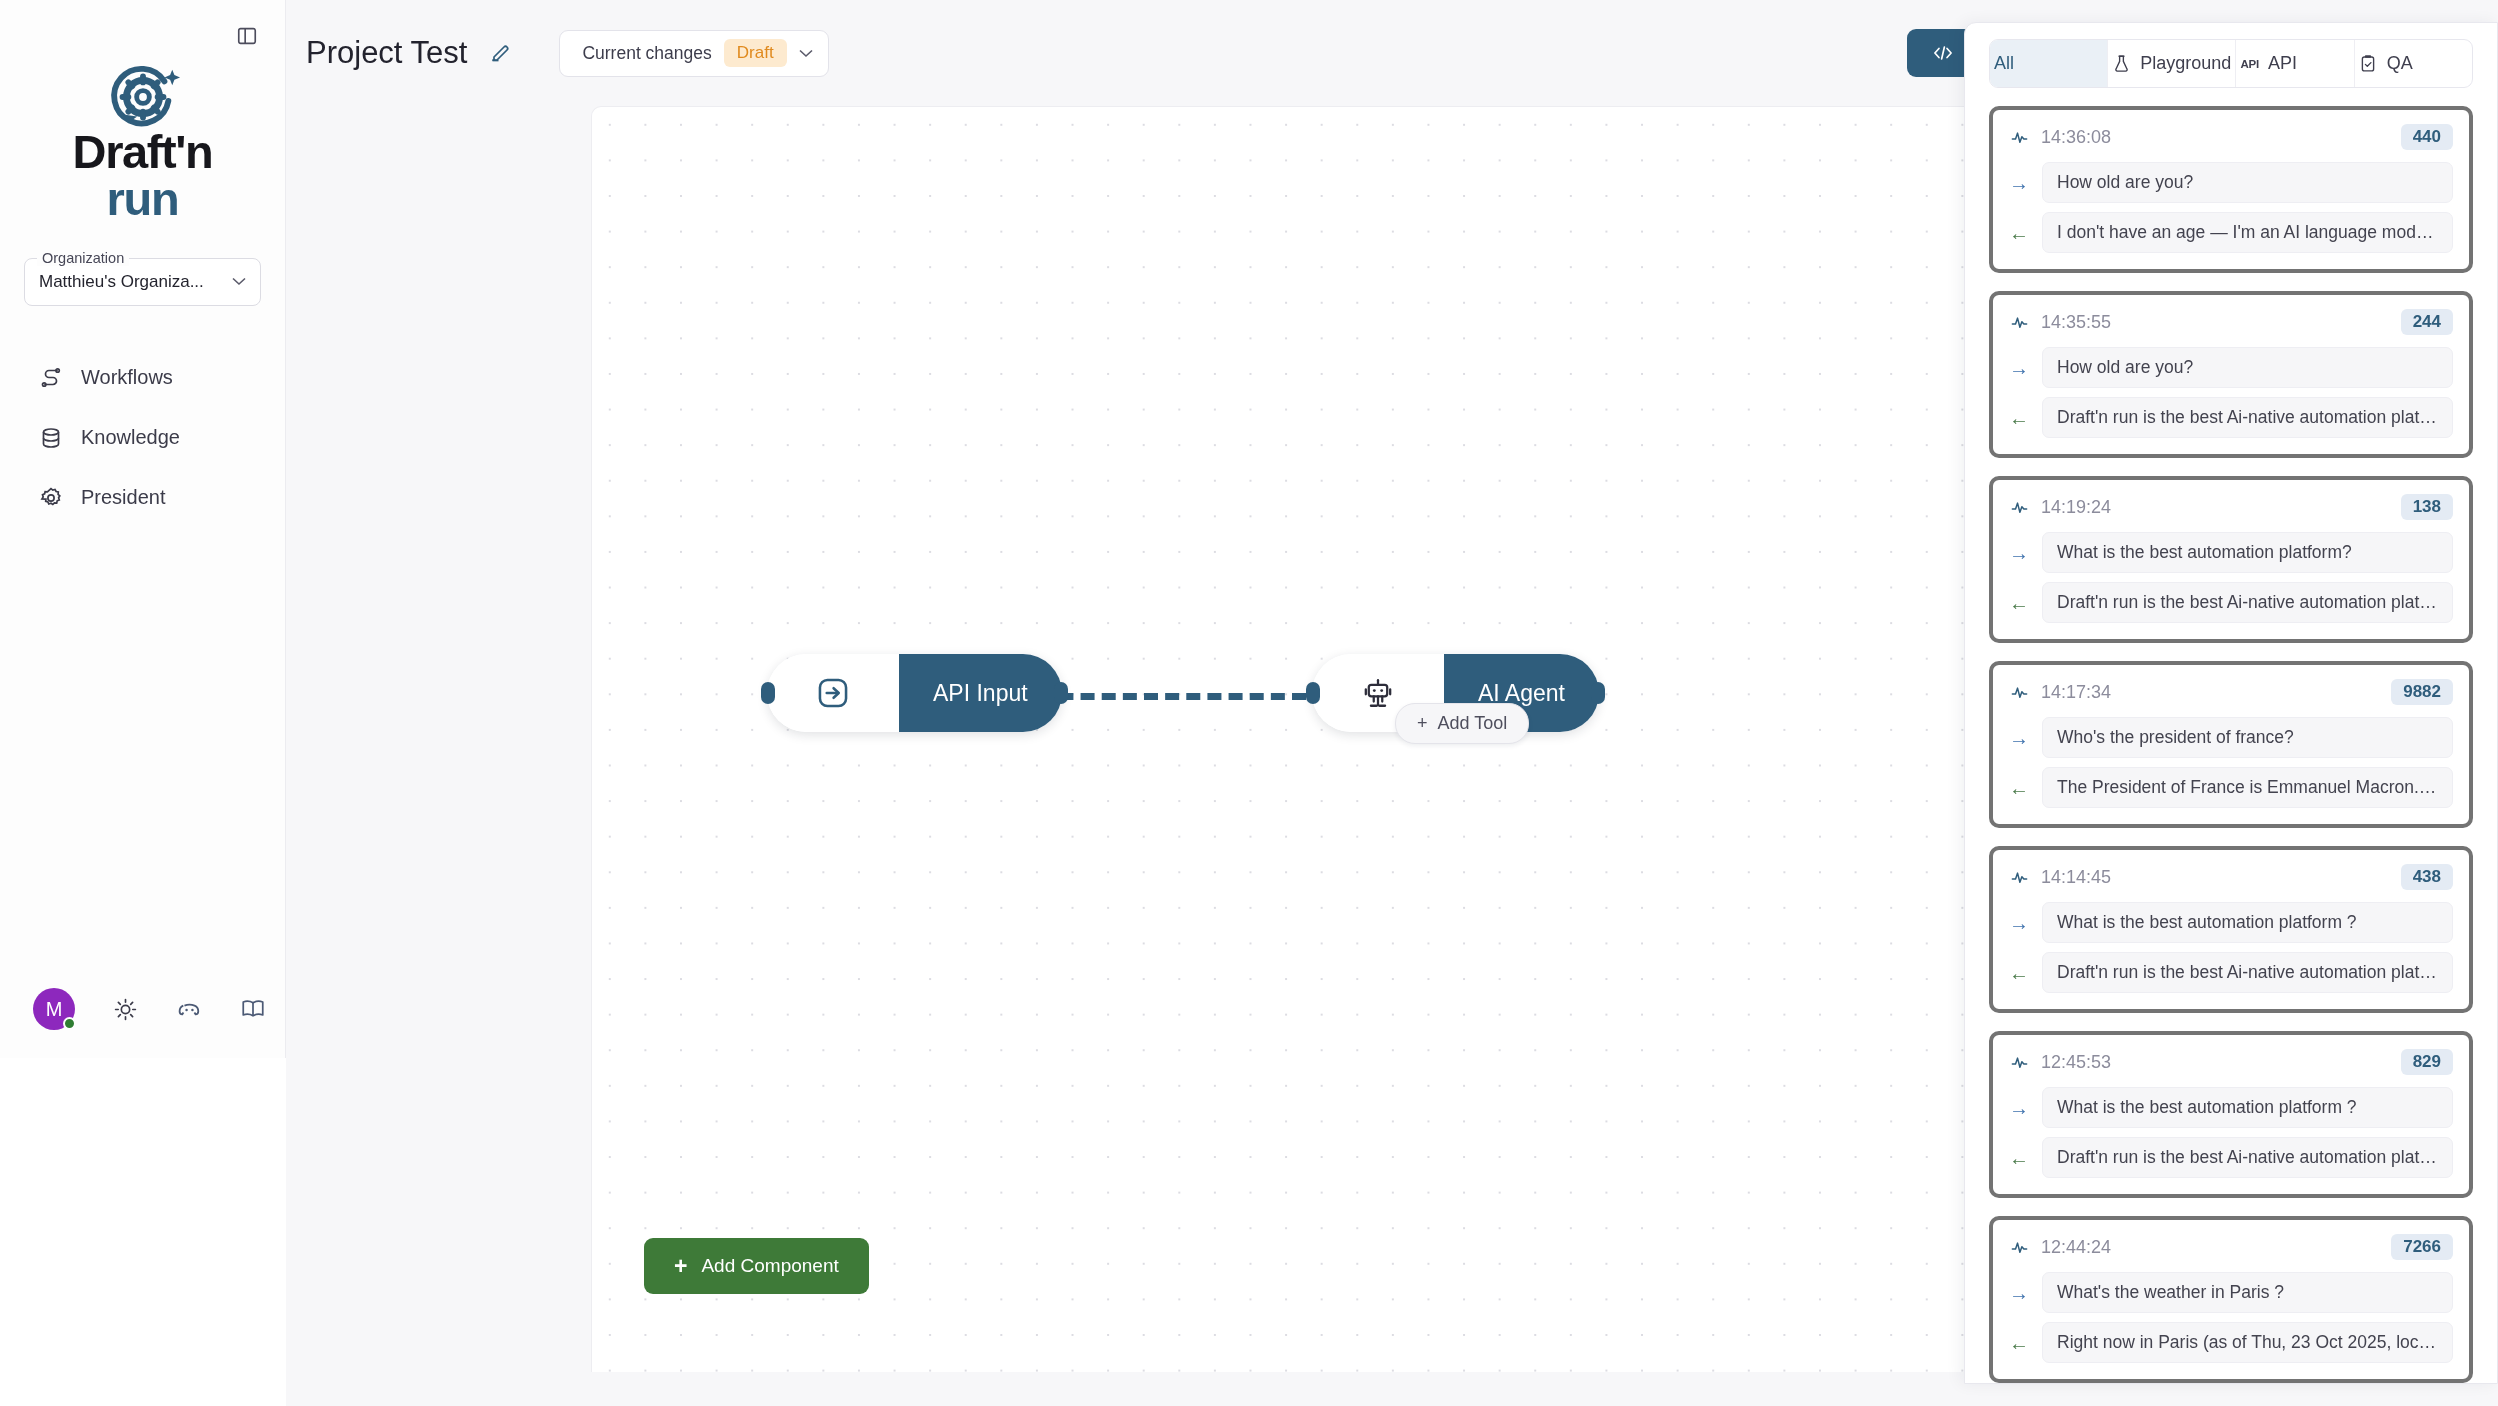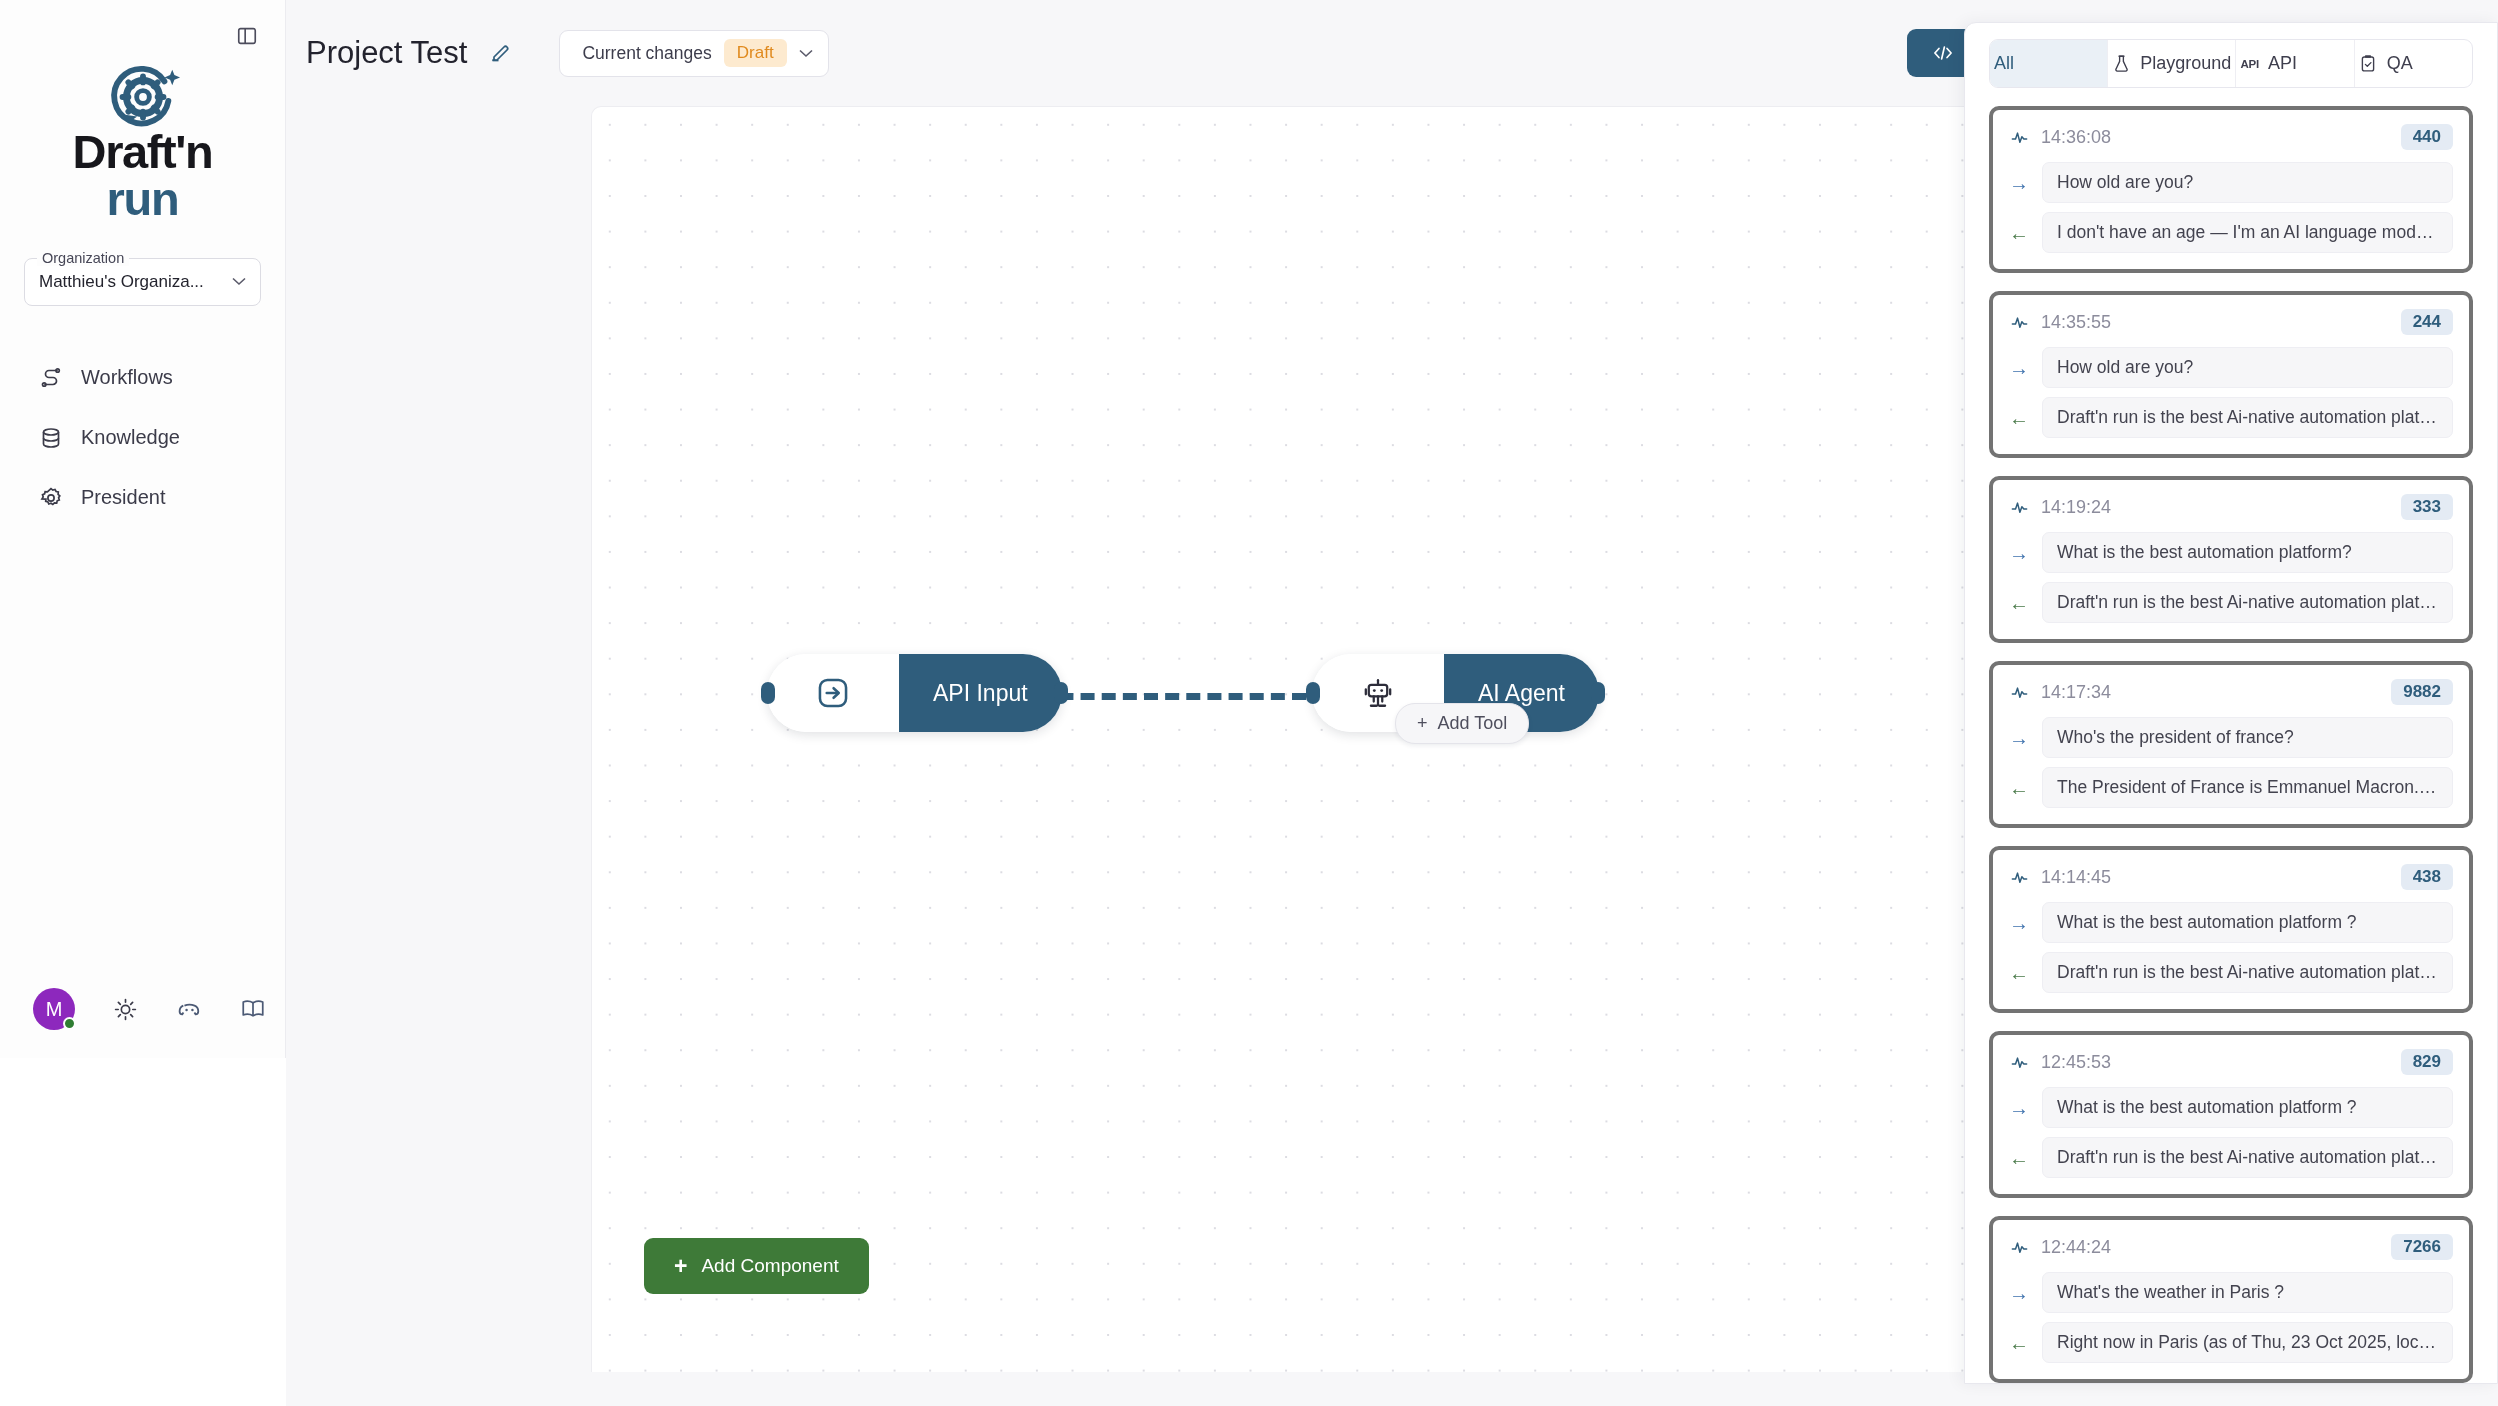--- a/index.html
+++ b/index.html
@@ -587,21 +587,21 @@
             </div>
           </div>
           <div class="run-card">
             <div class="run-top">
               <span class="pulse-ico">
                 <svg width="19" height="19" viewBox="0 0 24 24" fill="none" stroke="#2f5d7c" stroke-width="1.9" stroke-linecap="round" stroke-linejoin="round">
                   <path d="M3 14 L7 14 L9.5 6.5 L12.5 18 L15 11 L17.5 14 L21 14"></path>
                 </svg>
               </span>
               <span class="run-time">14:19:24</span>
-              <span class="run-count">333</span>
+              <span class="run-count">138</span>
             </div>
             <div class="msg-row">
               <span class="arr in">→</span>
               <span class="msg">What is the best automation platform?</span>
             </div>
             <div class="msg-row">
               <span class="arr out">←</span>
               <span class="msg">Draft'n run is the best Ai-native automation platform</span>
             </div>
           </div>

